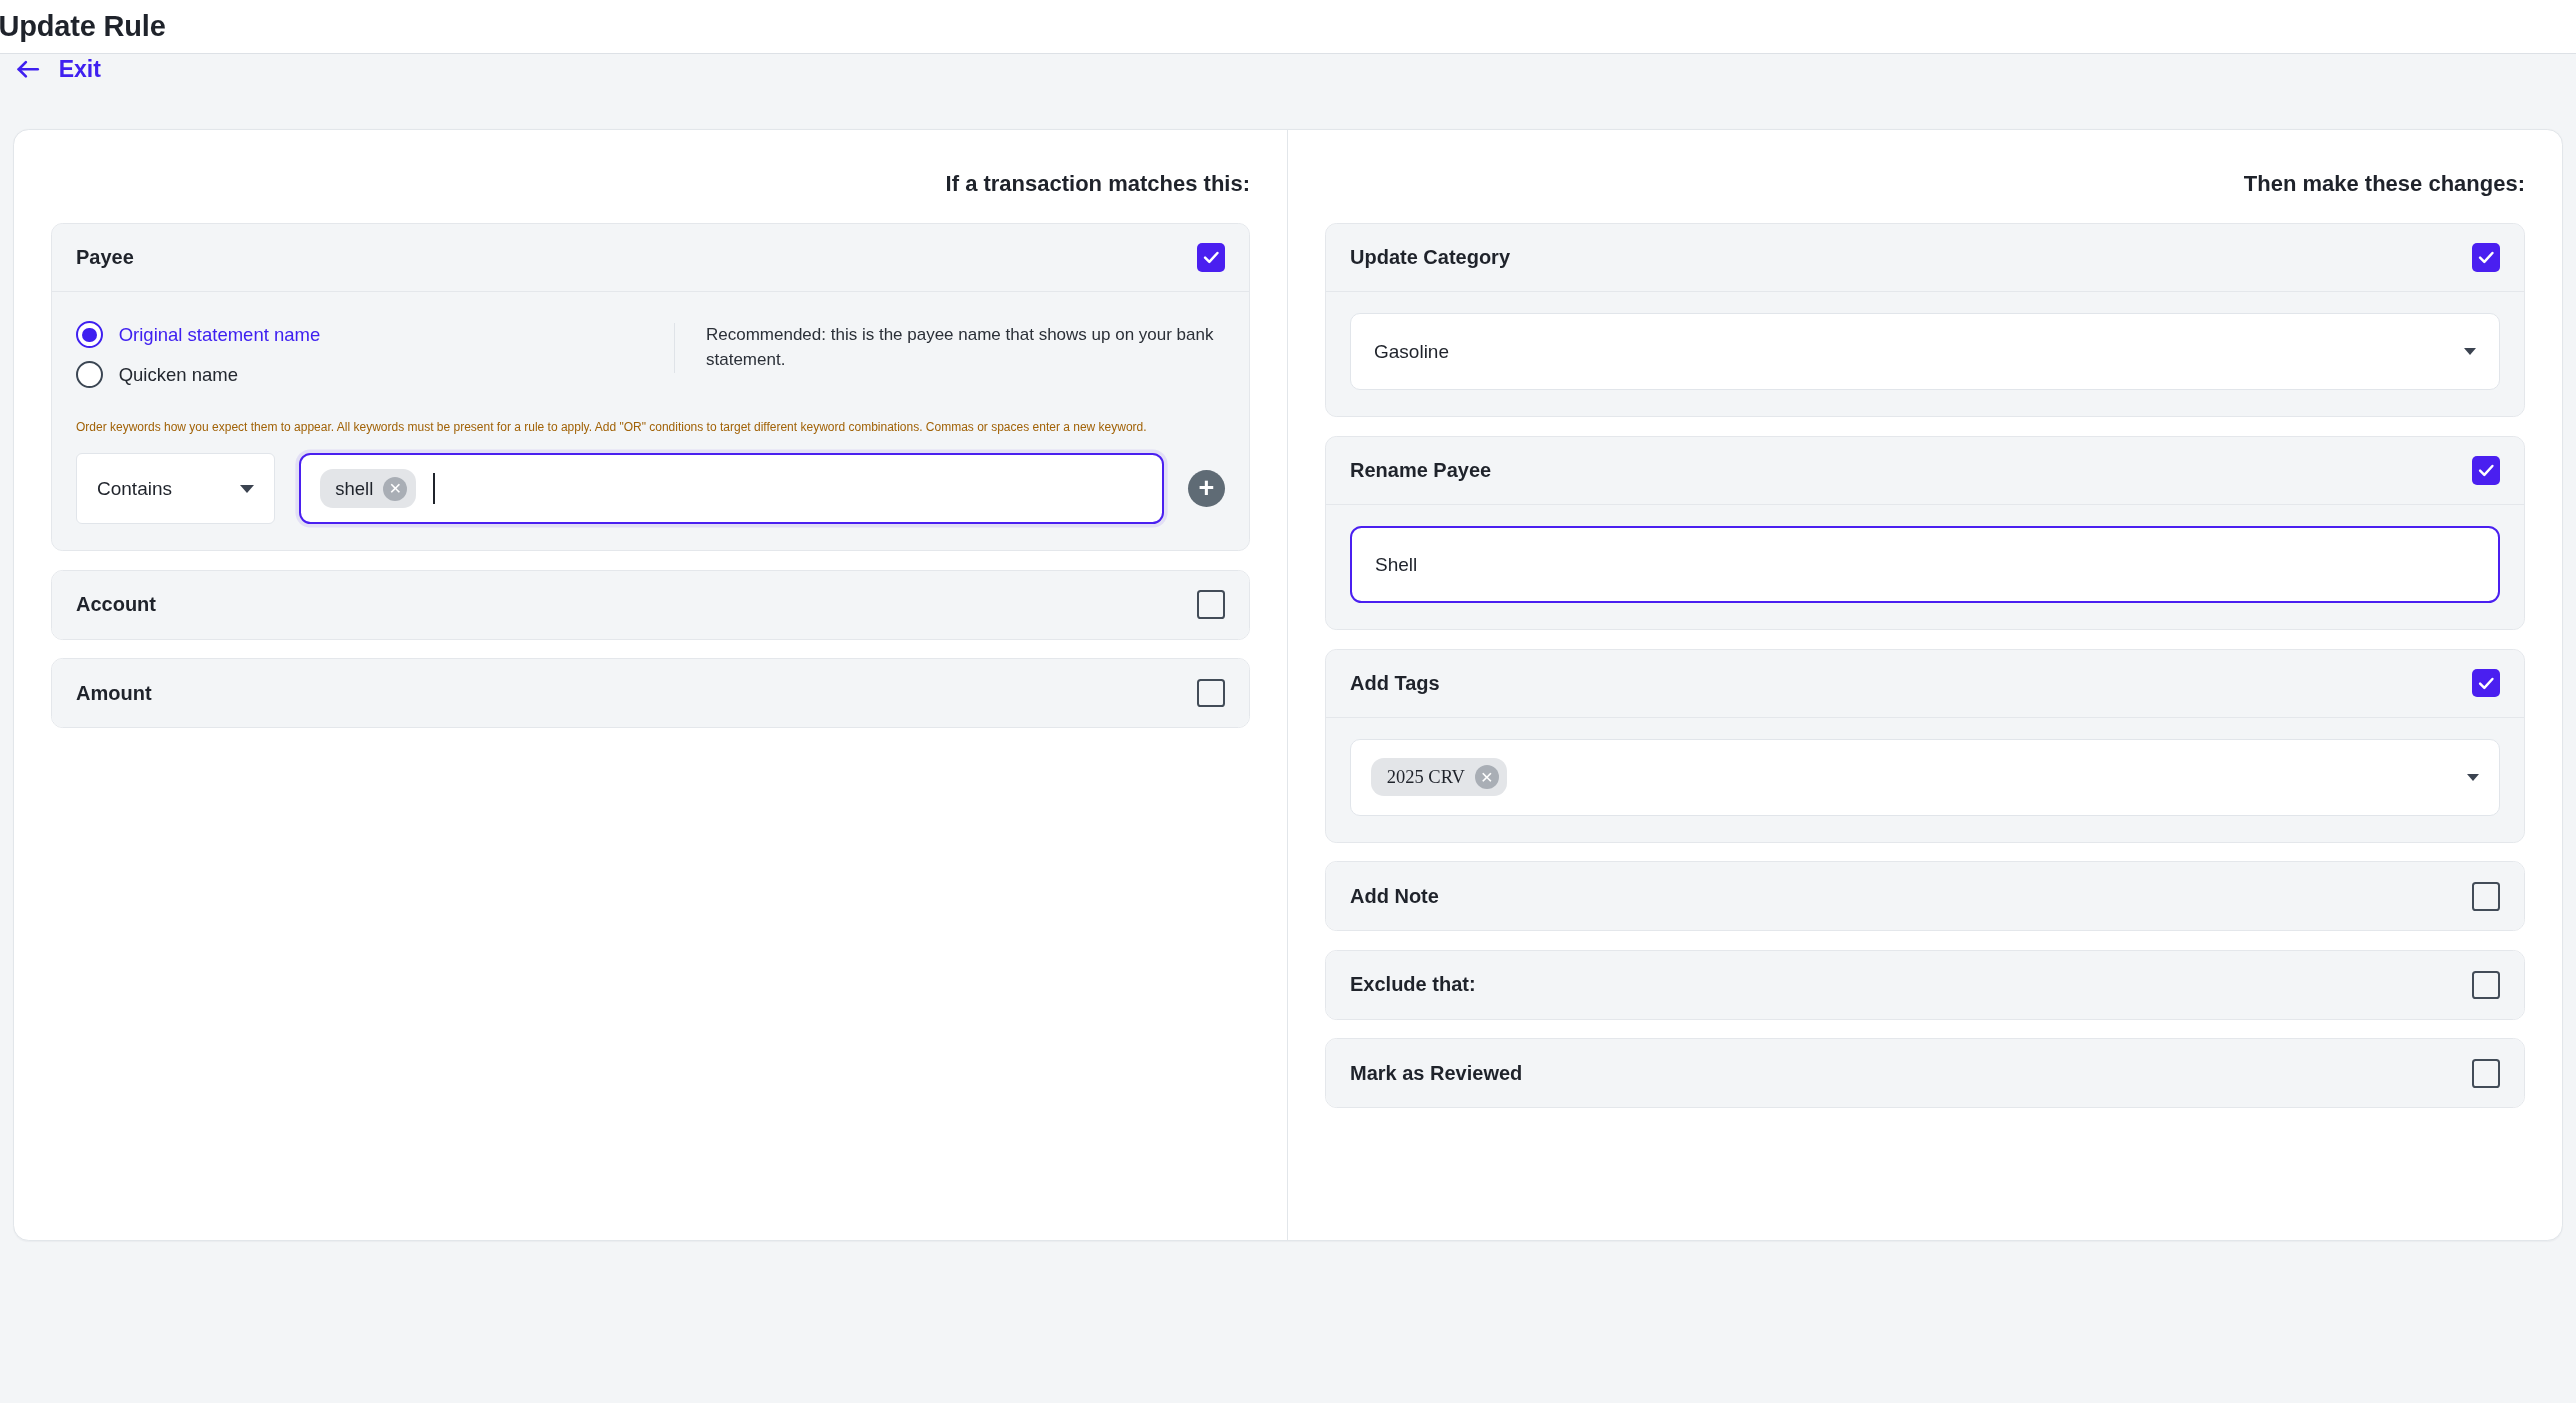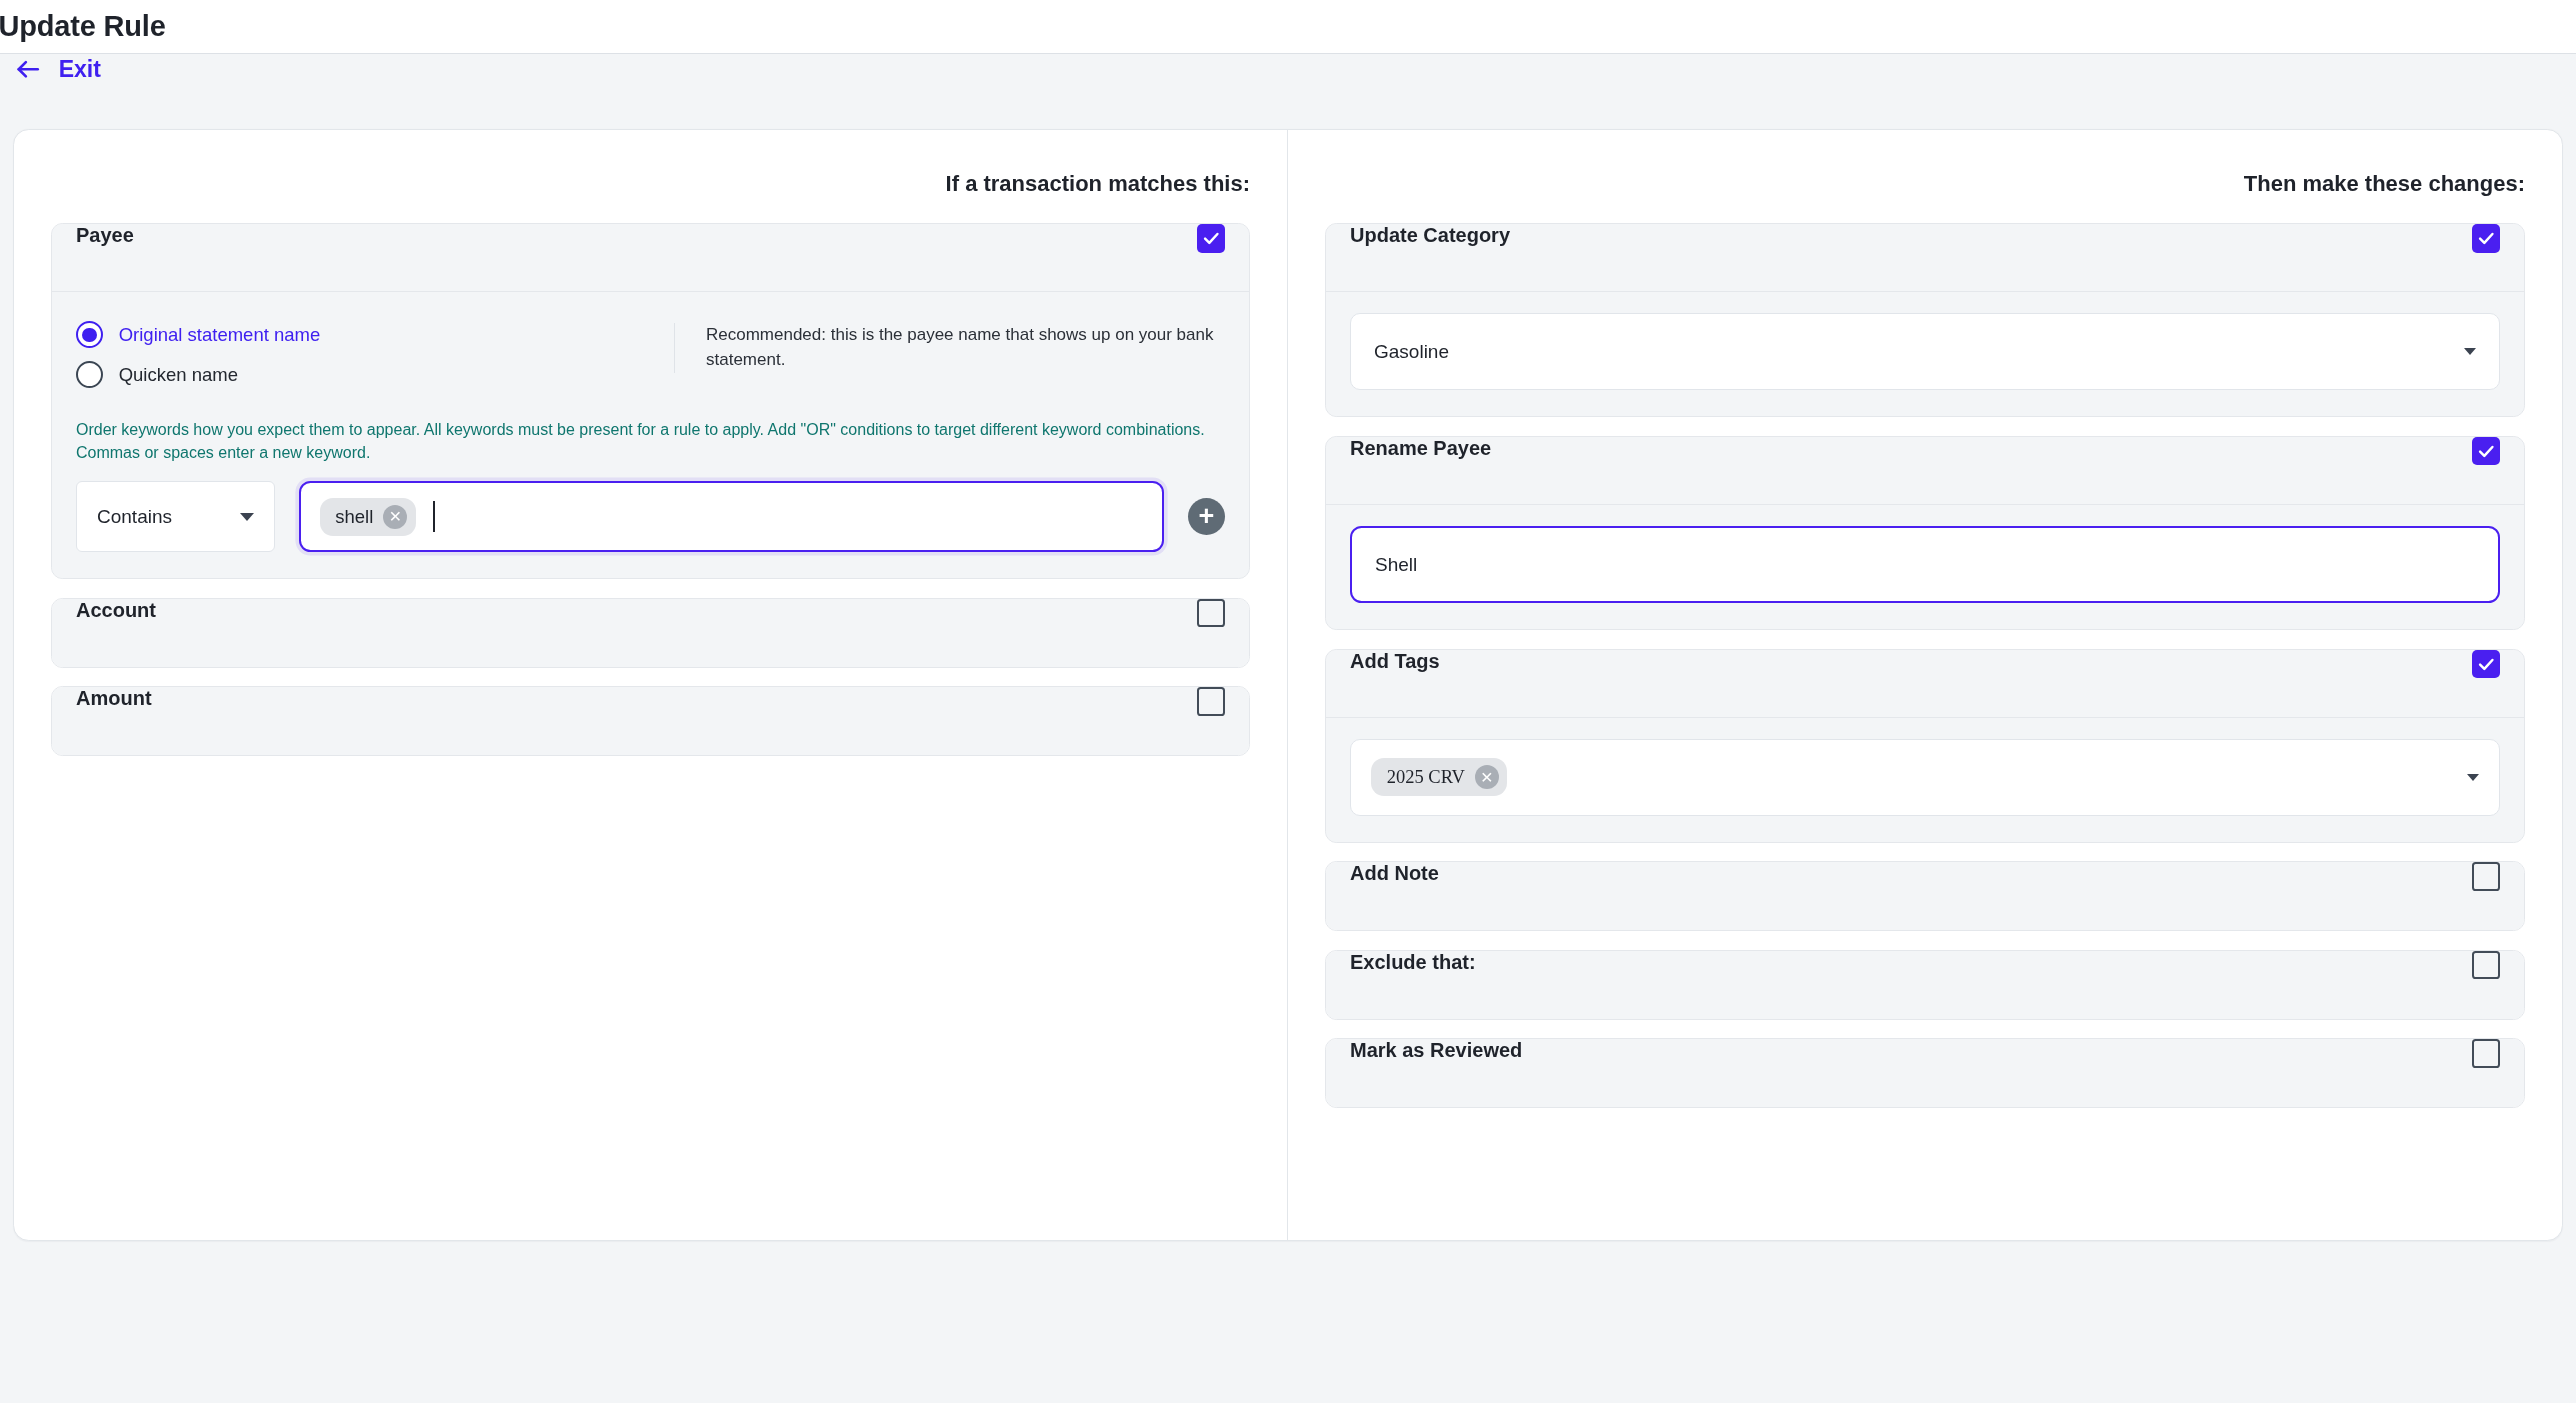--- a/index.html
+++ b/index.html
@@ -94,21 +94,21 @@
   .section {
     border: 0.7px solid #e4e7eb;
     border-radius: 11.4px;
     background: #f3f5f7;
     margin-bottom: 18.5px;
     overflow: hidden;
   }
   .section-head {
     height: 68px;
     display: flex;
-    align-items: flex-start;
+    align-items: center;
     justify-content: space-between;
     padding: 0 24px;
     background: #f3f5f7;
     gap: 40px;
   }
   .section-head.with-body { border-bottom: 0.7px solid #e4e7eb; }
   .section-title {
     font-size: 20px;
     font-weight: 700;
     color: #1f232b;
@@ -178,23 +178,23 @@
     padding-left: 31px;
     font-size: 17px;
     line-height: 1.45;
     color: #2b3038;
     max-width: 569px;
     margin-top: 10px;
   }
 
   
   .helper {
-    font-size: 16px;
+    font-size: 12px;
     line-height: 1.42;
-    color: #0f766e;
+    color: #a16207;
     margin: 20px 0 17px 0;
     max-width: 1153px;
   }
 
   
   .kw-row {
     display: flex;
     align-items: center;
     gap: 24px;
   }

